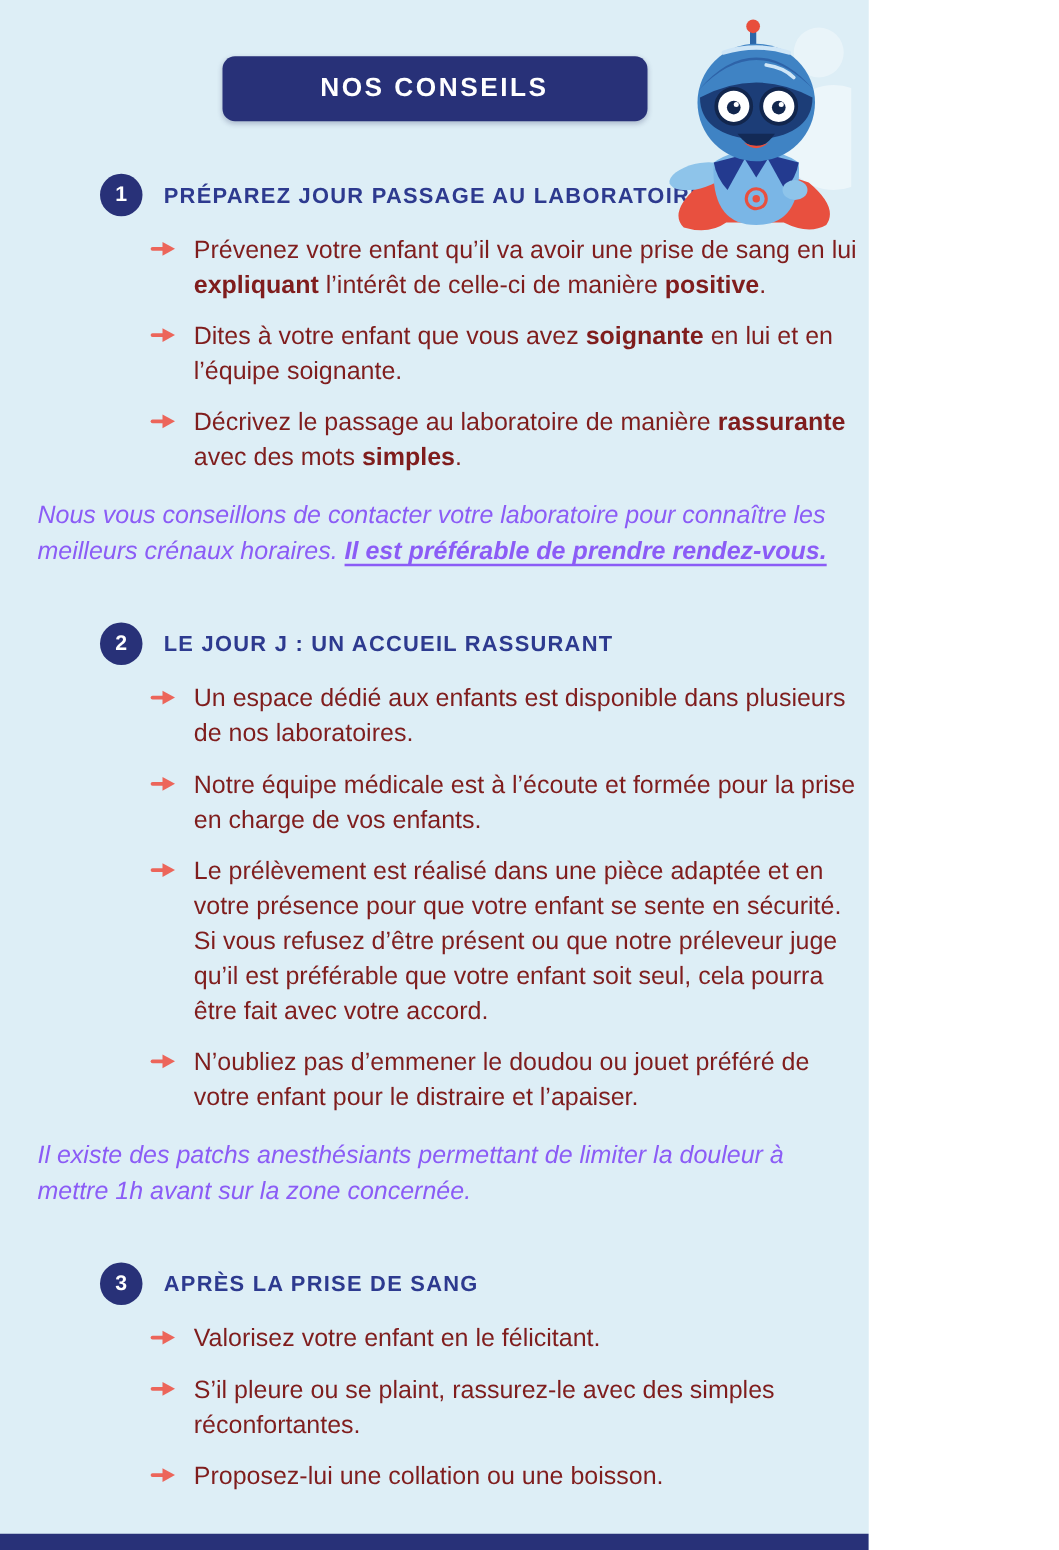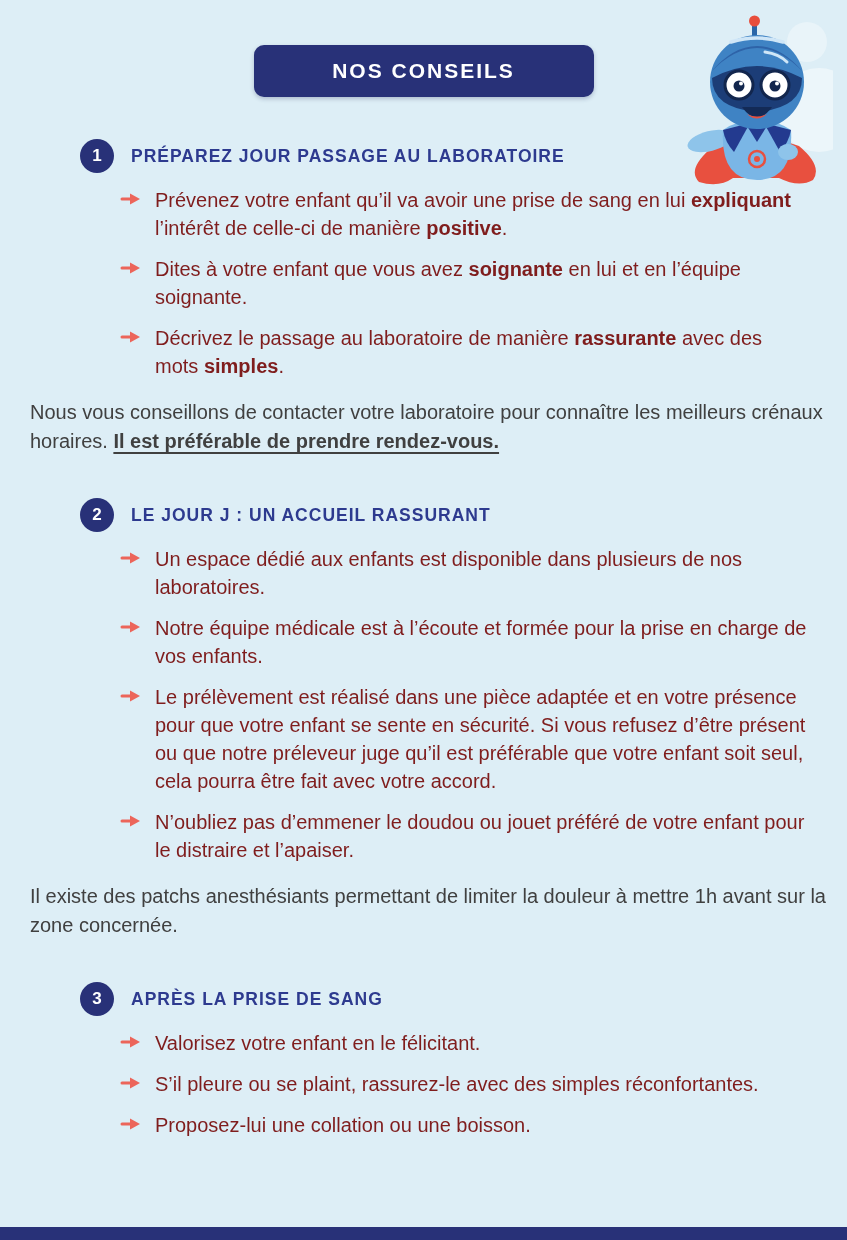--- a/index.html
+++ b/index.html
@@ -1,19 +1,19 @@
 <!DOCTYPE html>
 <html lang="fr"><head>
 <meta charset="utf-8">
 <style>
   html,body{margin:0;padding:0;}
   body{font-family:"Liberation Sans","DejaVu Sans",sans-serif;}
   .page{
     position:relative;
-    width:847px;height:1240px;
+    width:695px;height:1240px;
     background:#ddeef6;
     overflow:hidden;
   }
   
   .pill{
     margin:45px auto 0 auto;
     width:340px;height:52px;
     background:#283178;
     border-radius:10px;
     display:flex;align-items:center;justify-content:center;
@@ -43,21 +43,21 @@
   }
   ul.bullets li{
     display:flex;gap:13px;margin-top:13px;
   }
   .arrow{flex:0 0 auto;margin-top:5px;}
   .btext{
     margin:0;color:#7f1d1d;font-size:20px;line-height:28px;max-width:660px;
   }
   .note{
     margin:18px 18px 0 30px;
-    color:#404040;font-size:20px;line-height:29px;
+    color:#8b5cf6;font-style:italic;font-size:20px;line-height:29px;
   }
   .b{font-weight:bold;}
   .u{text-decoration:underline;text-decoration-thickness:2px;text-underline-offset:4px;}
   .footer-bar{
     position:absolute;left:0;bottom:0;width:100%;height:13px;background:#283178;
   }
 </style>
 </head>
 <body>
 

